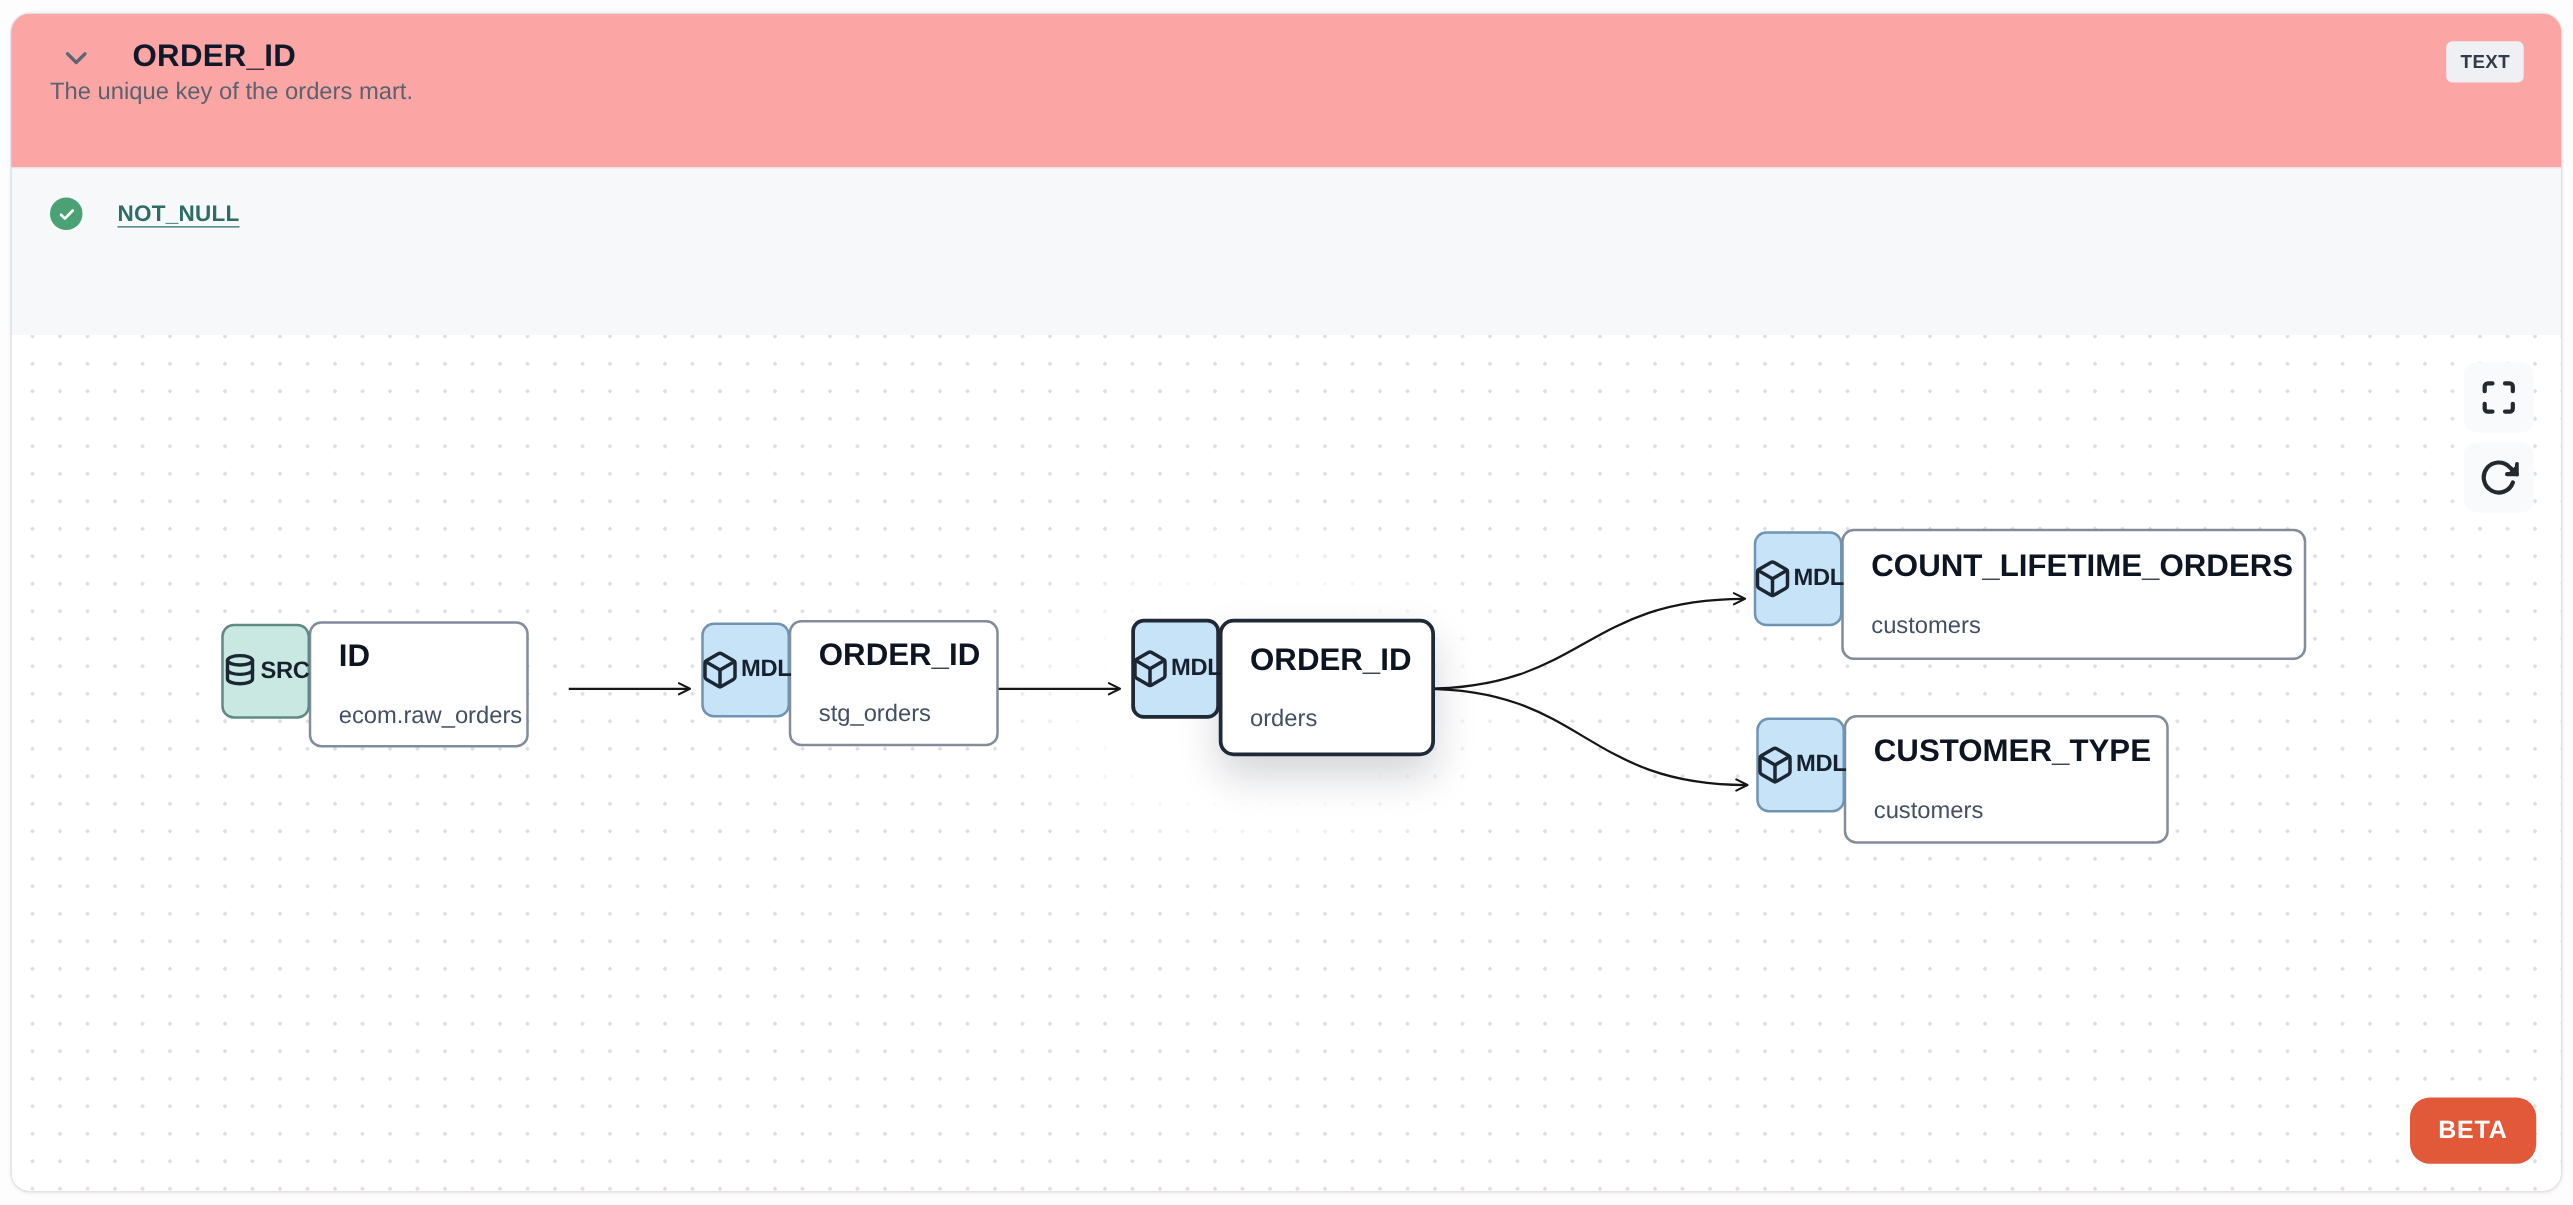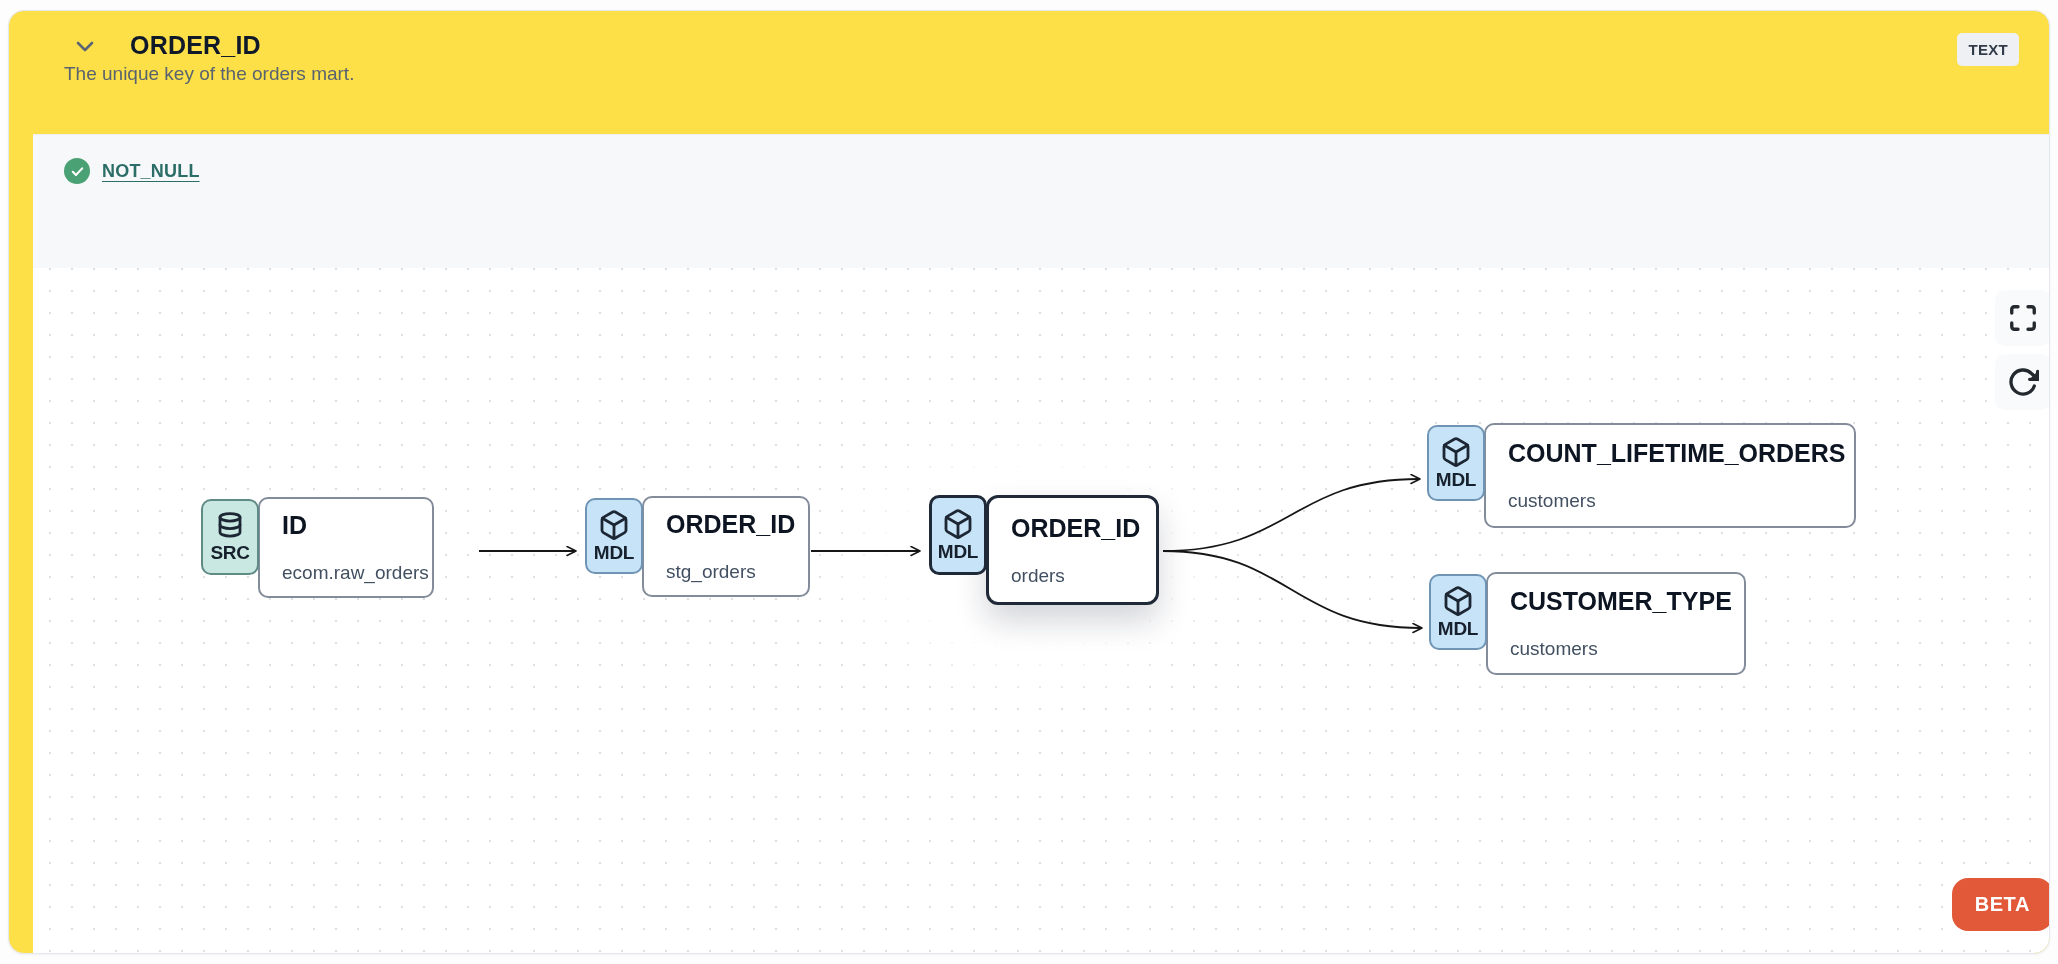--- a/index.html
+++ b/index.html
@@ -1,57 +1,57 @@
 <!DOCTYPE html>
 <html><head>
 <meta charset="utf-8">
 <style>
   * { box-sizing: border-box; margin: 0; padding: 0; }
   html, body { width: 2058px; height: 964px; background: #fdfdfe; overflow: hidden;
     font-family: "Liberation Sans", "DejaVu Sans", sans-serif; }
 
   .card { position: relative; width: 2042px; height: 944px; margin: 10px 8px;
-    background: #fde047; border: 1px solid #e4e7eb; border-radius: 16px;
-    overflow: hidden; box-shadow: 0 1px 3px rgba(16,24,40,.05); padding-left: 24px; }
+    background: #fca5a5; border: 1px solid #e4e7eb; border-radius: 16px;
+    overflow: hidden; box-shadow: 0 1px 3px rgba(16,24,40,.05); }
 
   
   .card-header { padding: 20px 30px 0 31px; height: 123px; }
   .title-row { display: flex; align-items: center; position: relative; }
   .collapse-btn { background: none; border: none; cursor: pointer; margin-left: 9px;
     display: flex; align-items: center; }
   .collapse-btn svg { stroke: #5b6574; }
   .page-title { font-size: 25px; font-weight: 700; color: #10192a;
     letter-spacing: .2px; margin-left: 33px; }
   .type-badge { position: absolute; right: 0; top: 2px; background: #eef0f3;
     color: #323b4a; font-size: 15px; font-weight: 700; letter-spacing: .3px;
     padding: 8px 11px; border-radius: 5px; }
   .description { margin-top: 3px; font-size: 19px; color: #59636f; }
 
   
   .tests-section { height: 134px; background: #f6f8fa; border-top: 1px solid #eceef1;
     padding: 23px 0 0 31px; display: flex; flex-direction: column; gap: 19px; }
-  .test-row { display: flex; align-items: center; gap: 12px; }
+  .test-row { display: flex; align-items: center; gap: 28px; }
   .check-icon { width: 26px; height: 26px; border-radius: 50%; background: #4aa173;
     display: flex; align-items: center; justify-content: center; flex: none; }
   .test-link { font-size: 18px; font-weight: 700; color: #2c6e67;
     text-decoration: underline; text-underline-offset: 4px; letter-spacing: .2px; }
 
   
   .canvas { position: relative; width: 2040px; height: 687px; background: #ffffff;
     background-image: radial-gradient(circle, #dcdfe4 1.4px, transparent 1.5px);
     background-size: 22px 22px; background-position: 6px 12px; }
   .glow { position: absolute; left: 770px; top: 140px; width: 460px; height: 300px;
     background: radial-gradient(closest-side, rgba(255,255,255,.97) 55%, rgba(255,255,255,0));
     pointer-events: none; }
   .edges { position: absolute; left: 0; top: 0; pointer-events: none; }
 
   .node { position: absolute; display: flex; align-items: flex-start; cursor: pointer; }
-  .tile { width: 58px; height: 76px; margin-top: 2px; margin-right: -1px; z-index: 2;
+  .tile { width: 71px; height: 76px; margin-top: 2px; margin-right: -1px; z-index: 2;
     border: 2px solid #7d93a8; border-radius: 10px;
-    display: flex; flex-direction: column; align-items: center; justify-content: center;
+    display: flex; flex-direction: row; align-items: center; justify-content: center;
     gap: 1px; flex: none; }
   .node.mdl .tile { background: #c7e3f8; border-color: #6f94b4; }
   .node.src .tile { background: #c9e8e2; border-color: #5f8a85; }
   .tile-label { font-size: 19px; font-weight: 600; color: #17212e; letter-spacing: -0.3px; }
   .tile-icon { display: flex; }
   .tile-icon svg { stroke: #1c2733; }
   .node-body { position: relative; z-index: 1; background: #ffffff;
     border: 2px solid #828c9a; border-radius: 10px; padding: 0 20px 0 22px;
     display: flex; flex-direction: column; justify-content: center; gap: 22px; }
   .node-title { font-size: 25px; font-weight: 600; color: #0d1522; white-space: nowrap; }

